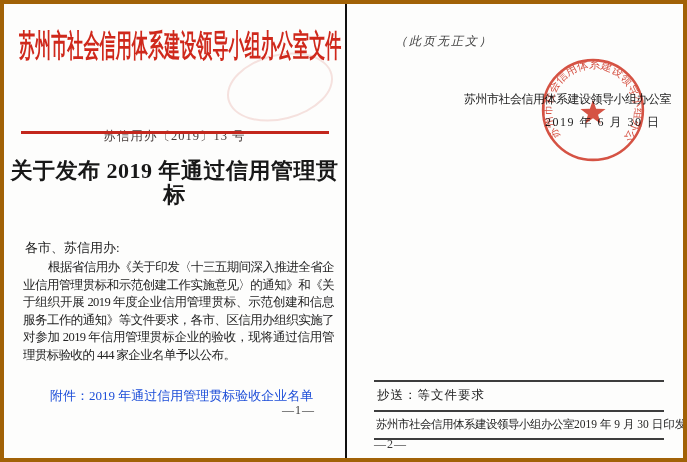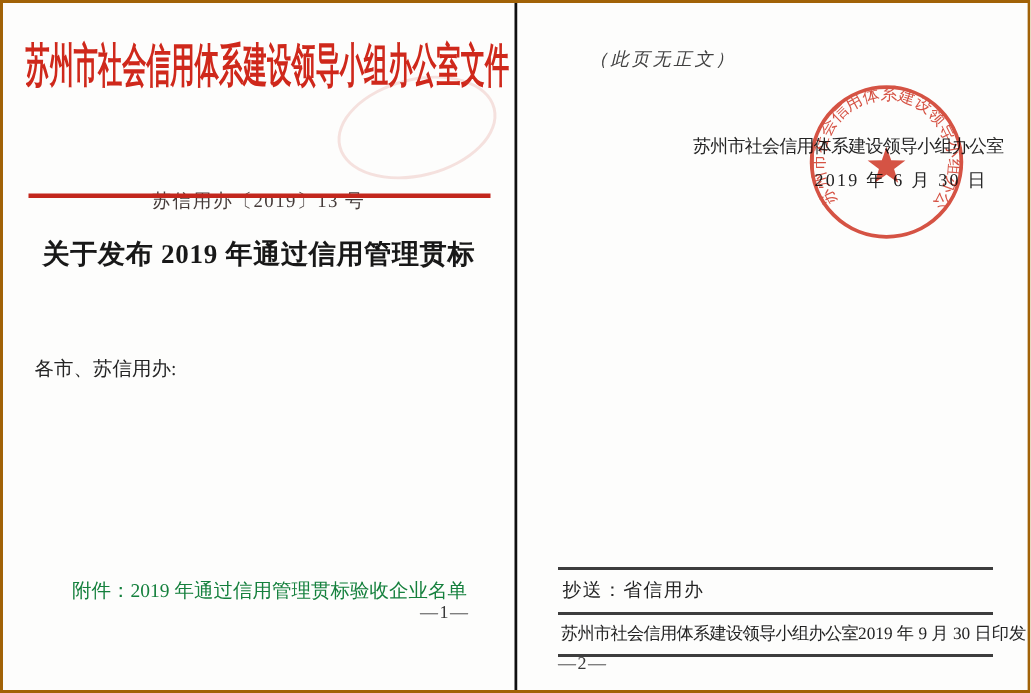--- a/index.html
+++ b/index.html
@@ -1,18 +1,18 @@
 <!DOCTYPE html>
 <html><head>
 <meta charset="utf-8">
 <style>
   html,body { margin:0; padding:0; background:#ffffff; }
   .frame {
     position:relative; width:687px; height:462px; box-sizing:border-box;
-    border:2px solid #a16207; background:#ffffff; display:flex;
+    border:4px solid #a16207; background:#ffffff; display:flex;
     font-family:"Liberation Serif","DejaVu Serif",serif; color:#2b2b2b;
     overflow:hidden;
   }
   .page { position:relative; height:100%; background:#fdfdfc; }
   .page-left { width:341px; border-right:2px solid #101010; box-sizing:content-box; }
   .page-right { flex:1; }
 
   
   .red-header { position:absolute; top:21px; left:15px; width:326px; overflow:visible; }
   .red-header-text {
@@ -24,29 +24,29 @@
     border:2px solid rgba(208,88,76,0.28); border-radius:50%;
     transform:rotate(-14deg); opacity:.6;
   }
   .doc-number {
     position:absolute; top:124px; left:0; width:100%; text-align:center;
     font-size:12.5px; color:#453b39; letter-spacing:1px;
   }
   .red-rule { position:absolute; top:127px; left:17px; width:308px; height:3px; background:#c3271d; }
   .title {
     position:absolute; top:155px; left:0; width:100%; text-align:center;
-    font-weight:bold; font-size:18px; line-height:24px; color:#181818; letter-spacing:.5px;
+    font-weight:bold; font-size:22px; line-height:24px; color:#181818; letter-spacing:.5px;
   }
   .salutation { position:absolute; top:235px; left:21px; font-size:13px; color:#242424; }
   .body-text {
     position:absolute; top:255px; left:19px; width:311px; height:108px;
     font-size:12.5px; line-height:17.6px; letter-spacing:-0.6px;
     text-align:justify; text-indent:2em; color:#242424; overflow:hidden;
   }
-  .attachment { position:absolute; top:383px; left:46px; font-size:13px; color:#15803d; }
+  .attachment { position:absolute; top:383px; left:46px; font-size:13px; color:#1d4ed8; }
   .pagenum { font-size:12px; color:#3a3a3a; letter-spacing:1px; }
   .pagenum-1 { position:absolute; top:399px; left:278px; }
 
   
   .no-text-note { position:absolute; top:29px; left:48px; font-size:12px; letter-spacing:2px; color:#404040;font-style:italic; }
   .signer { position:absolute; top:87px; left:117px; font-size:12px; letter-spacing:-0.5px; white-space:nowrap; color:#242424; }
   .sign-date { position:absolute; top:110px; left:198px; font-size:12px; letter-spacing:1.5px; white-space:nowrap; color:#242424; }
   .seal { position:absolute; top:50px; left:190px; width:112px; height:112px; mix-blend-mode:multiply; opacity:.88; }
 
   .colophon { position:absolute; left:27px; top:376px; width:290px; }
@@ -75,20 +75,21 @@
     <div class="doc-number">苏信用办〔2019〕13 号</div>
 
     <div class="red-rule"></div>
 
     <div class="title">
       <div>关于发布 2019 年通过信用管理贯标</div>
     </div>
 
     <div class="salutation">各市、苏信用办:</div>
 
+    <div class="body-text">根据省信用办《关于印发〈十三五期间深入推进全省企业信用管理贯标和示范创建工作实施意见〉的通知》和《关于组织开展 2019 年度企业信用管理贯标、示范创建和信息服务工作的通知》等文件要求，各市、区信用办组织实施了对参加 2019 年信用管理贯标企业的验收，现将通过信用管理贯标验收的 444 家企业名单予以公布。</div>
 
     <div class="attachment">附件：2019 年通过信用管理贯标验收企业名单</div>
 
     <div class="pagenum pagenum-1">—1—</div>
   </div>
 
   <div class="page page-right">
 
     <div class="no-text-note">（此页无正文）</div>
 
@@ -102,21 +103,21 @@
       </defs>
       <circle cx="55" cy="55" r="49" fill="none" stroke="#d23b2b" stroke-width="2.5"></circle>
       <polygon points="55,45 58.06,53.79 67.36,53.98 59.95,59.61 62.64,68.52 55,63.2 47.36,68.52 50.05,59.61 42.64,53.98 51.94,53.79" fill="#d23b2b"></polygon>
       <text font-size="11" fill="#d23b2b" font-family="&quot;Liberation Serif&quot;,&quot;DejaVu Serif&quot;,serif">
         <textPath href="#sealArc" startOffset="1">苏州市社会信用体系建设领导小组办公室</textPath>
       </text>
     </svg>
 
     <div class="colophon">
       <div class="rule"></div>
-      <div class="cc-line">抄送：省信用办</div>
+      <div class="cc-line">抄送：等文件要求</div>
       <div class="rule"></div>
       <div class="issuer-row">
         <span class="issuer-name">苏州市社会信用体系建设领导小组办公室</span>
         <span>2019 年 9 月 30 日印发</span>
       </div>
       <div class="rule"></div>
     </div>
 
     <div class="pagenum pagenum-2">—2—</div>
   </div>

